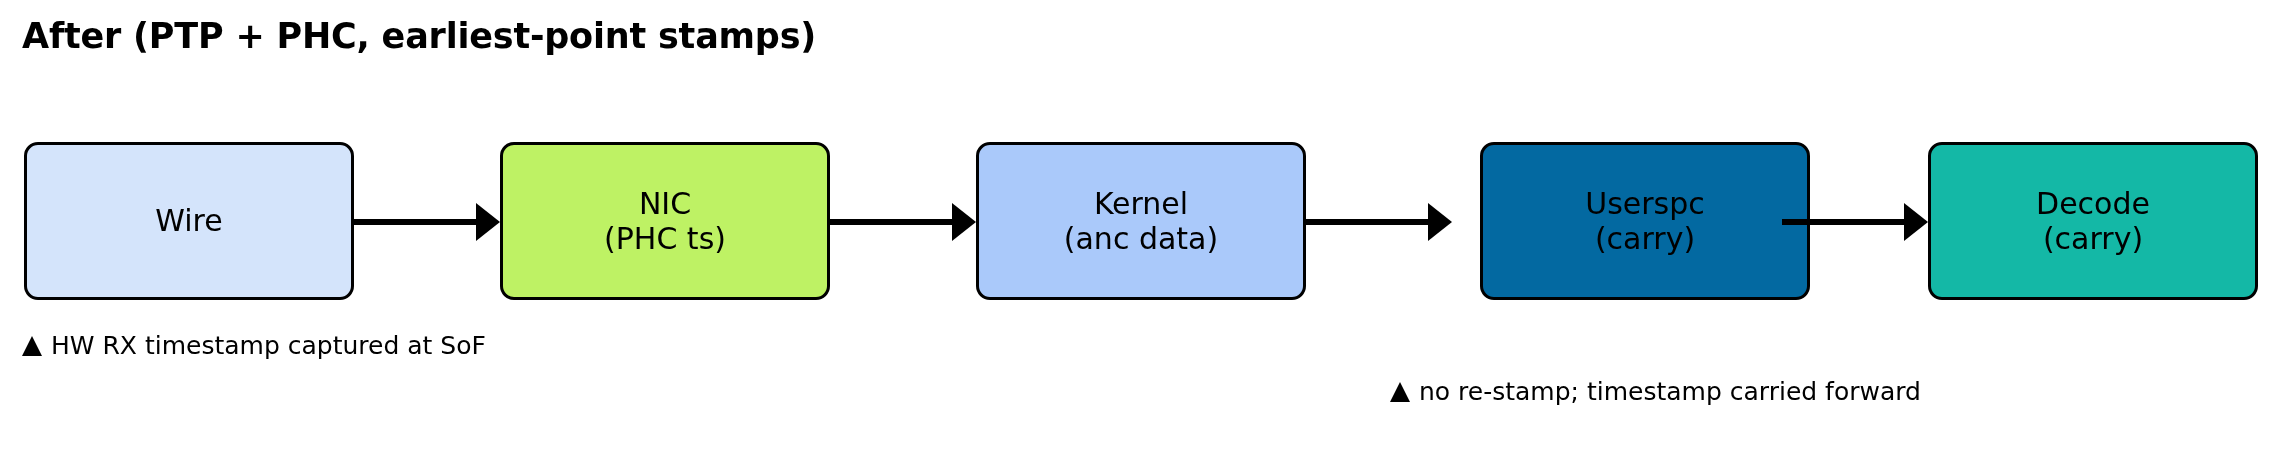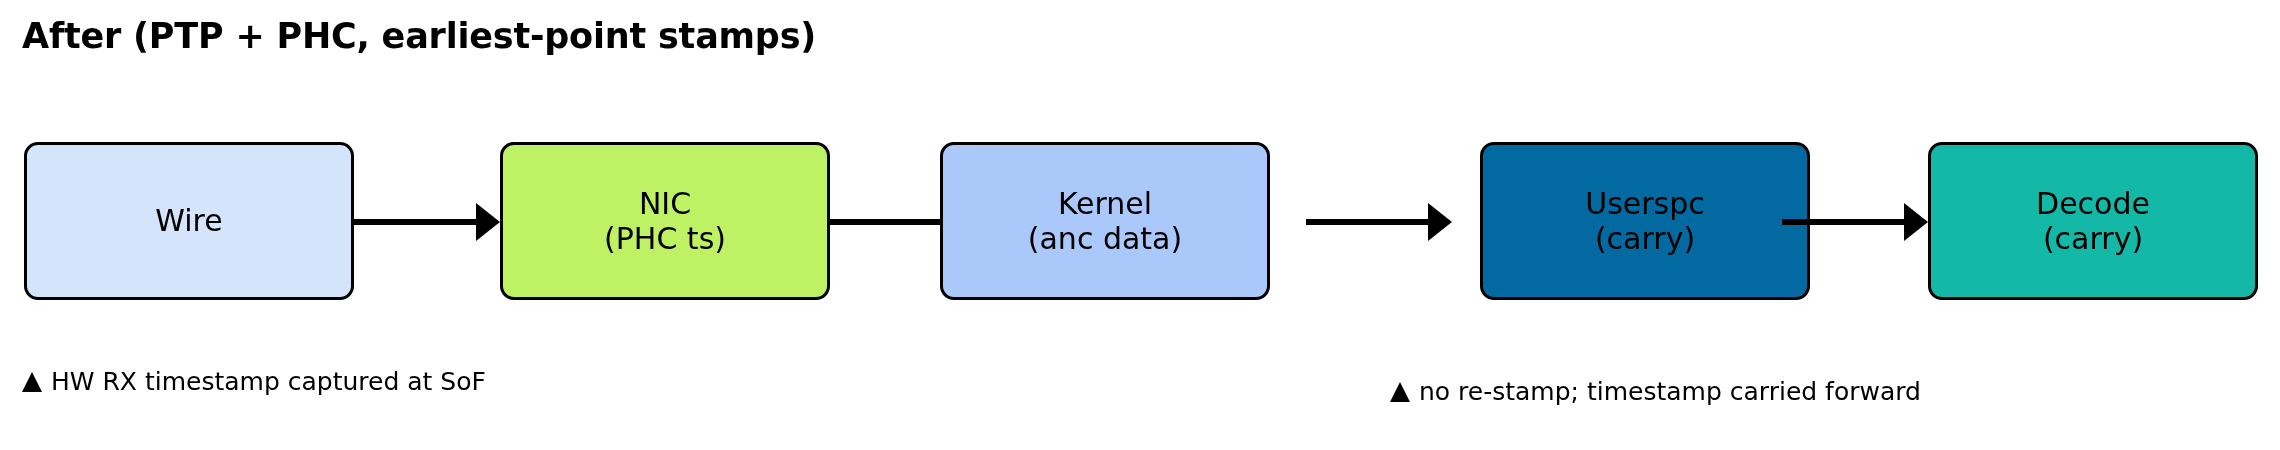--- a/index.html
+++ b/index.html
@@ -103,21 +103,21 @@
   .annotation-marker {
     display: inline-block;
     width: 0;
     height: 0;
     border-left: 10px solid transparent;
     border-right: 10px solid transparent;
     border-bottom: 20px solid #000000;
     margin-right: 9px;
     flex: none;
   }
-  #annotation-sof { left: 22px; top: 332px; margin-top: 36px; }
+  #annotation-sof { left: 22px; top: 332px; }
   #annotation-carry { left: 1390px; top: 378px; }
 </style>
 </head>
 <body>
 
 <div id="diagram-root">
 
   <div id="page-title">After (PTP + PHC, earliest-point stamps)</div>
 
   <div id="pipeline-row">
@@ -135,21 +135,21 @@
     <div class="stage-box" style="left: 500px; width: 330px; background: #bef264; border-color: rgb(0, 0, 0);">
       <div>NIC</div>
       <div class="stage-line-2">(PHC ts)</div>
     </div>
 
     <div class="arrow-connector" style="left:830px; width:146px;">
       <div class="arrow-shaft" style="width:122px;"></div>
       <div class="arrow-head" style="left:122px;"></div>
     </div>
 
-    <div class="stage-box" style="left: 940px; width: 330px; background: rgb(170, 201, 250); border-color: rgb(0, 0, 0);">
+    <div class="stage-box" style="left: 976px; width: 330px; background: rgb(170, 201, 250); border-color: rgb(0, 0, 0);">
       <div>Kernel</div>
       <div class="stage-line-2">(anc data)</div>
     </div>
 
     <div class="arrow-connector" style="left:1306px; width:146px;">
       <div class="arrow-shaft" style="width:122px;"></div>
       <div class="arrow-head" style="left:122px;"></div>
     </div>
 
     <div class="stage-box" style="left: 1480px; width: 330px; background: #0369a1; border-color: rgb(0, 0, 0);">

